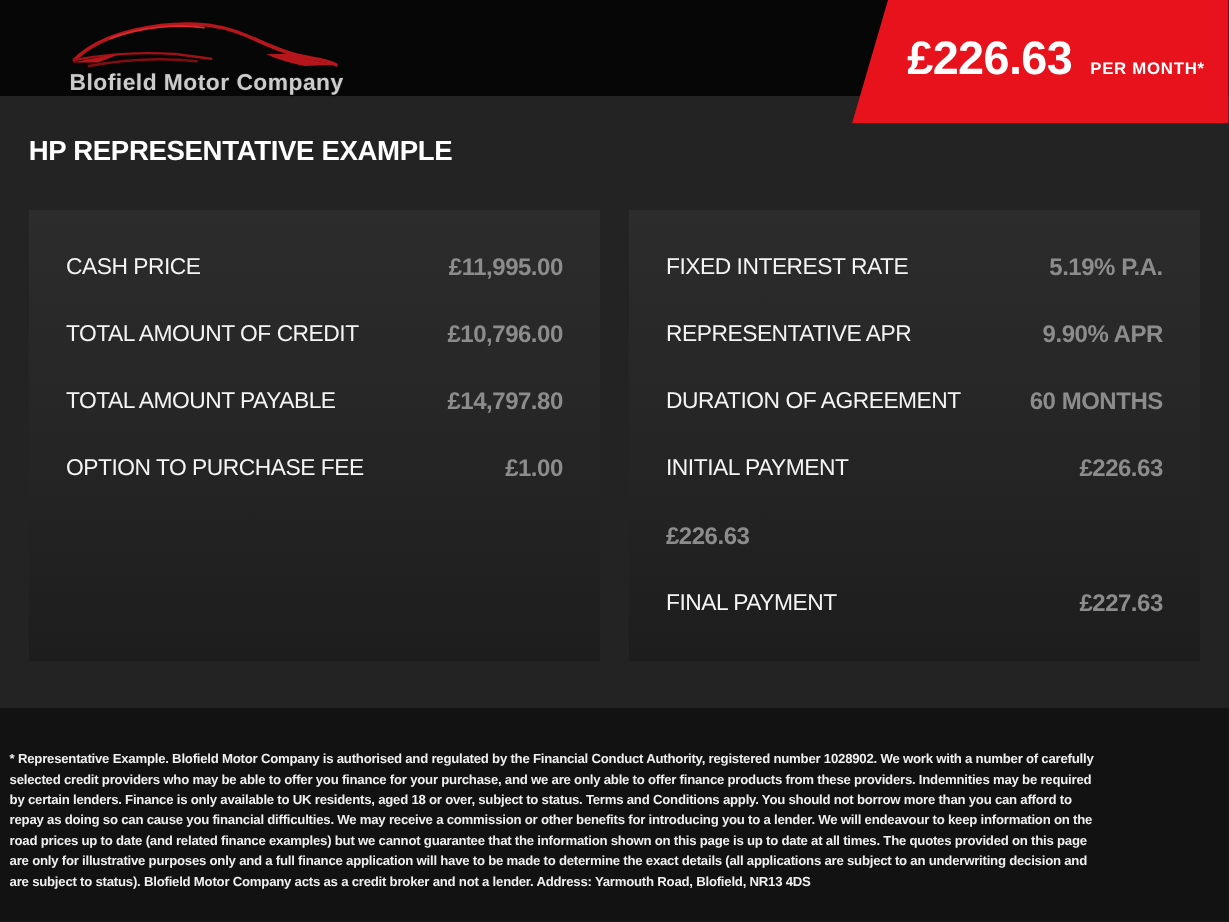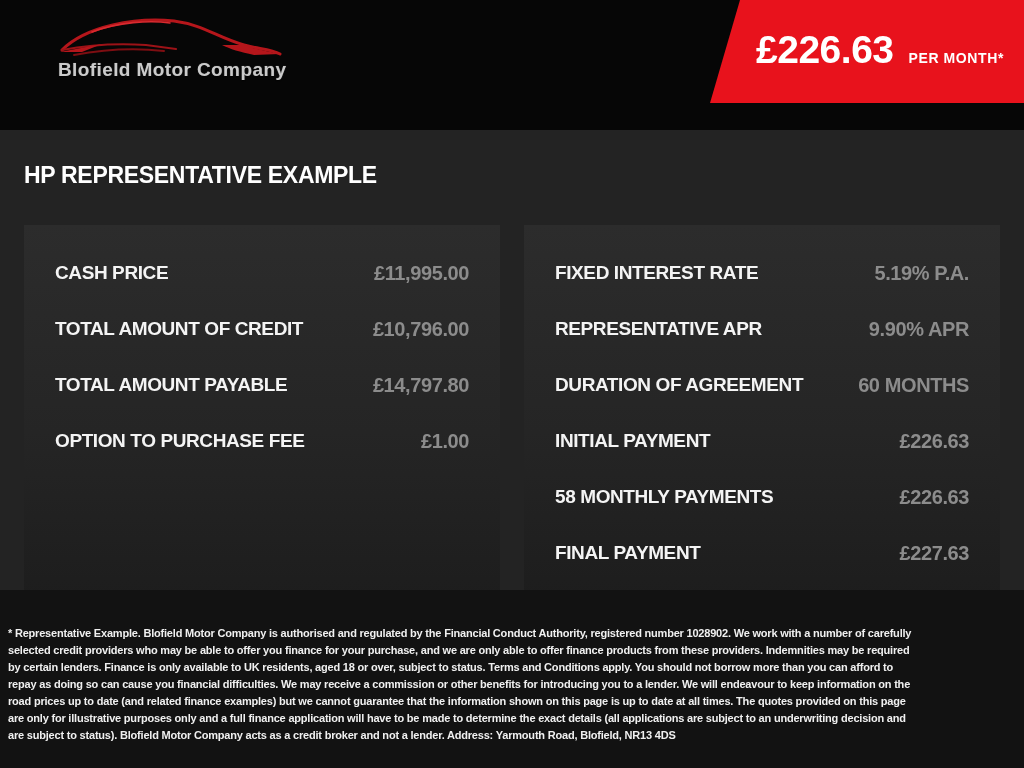--- a/index.html
+++ b/index.html
@@ -7,21 +7,21 @@
     width: 1024px; height: 768px;
     background: #232323;
     font-family: "Liberation Sans", sans-serif;
     overflow: hidden;
     position: relative;
   }
 
   
   .top-header {
     position: relative;
-    height: 130px;
+    height: 80px;
     background: #060606;
   }
   .logo {
     position: absolute;
     left: 58px; top: 14px;
     width: 230px;
     cursor: pointer;
   }
   .logo svg { display: block; }
   .logo-text {
@@ -92,21 +92,21 @@
     box-sizing: border-box;
   }
   .finance-row {
     height: 56px;
     display: flex;
     justify-content: space-between;
     align-items: center;
   }
   .finance-label {
     font-size: 19px;
-    font-weight: bold;
+    font-weight: normal;
     color: #f4f4f4;
     letter-spacing: -0.4px;
     white-space: nowrap;
   }
   .finance-value {
     font-size: 20px;
     font-weight: bold;
     color: #8c8c8c;
     letter-spacing: -0.4px;
     white-space: nowrap;
@@ -196,21 +196,20 @@
       </div>
       <div class="finance-row">
         <span class="finance-label">DURATION OF AGREEMENT</span>
         <span class="finance-value">60 MONTHS</span>
       </div>
       <div class="finance-row">
         <span class="finance-label">INITIAL PAYMENT</span>
         <span class="finance-value">£226.63</span>
       </div>
       <div class="finance-row">
-        <span class="finance-label">58 MONTHLY PAYMENTS</span>
         <span class="finance-value">£226.63</span>
       </div>
       <div class="finance-row">
         <span class="finance-label">FINAL PAYMENT</span>
         <span class="finance-value">£227.63</span>
       </div>
     </div>
   </div>
 </div>
 

